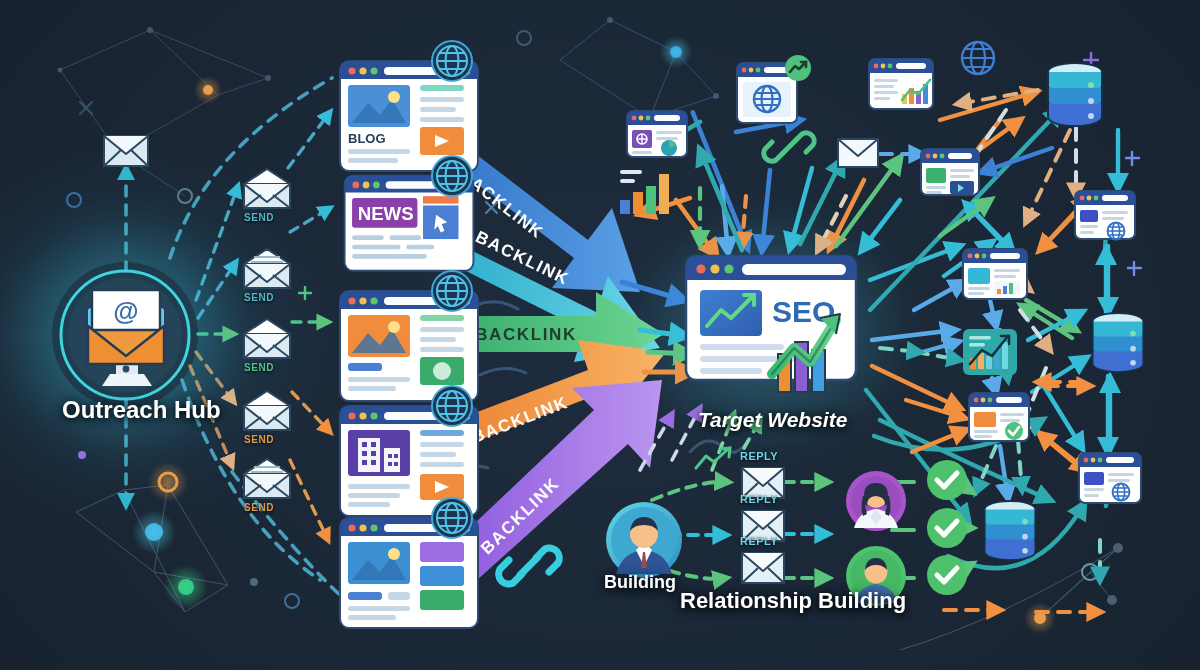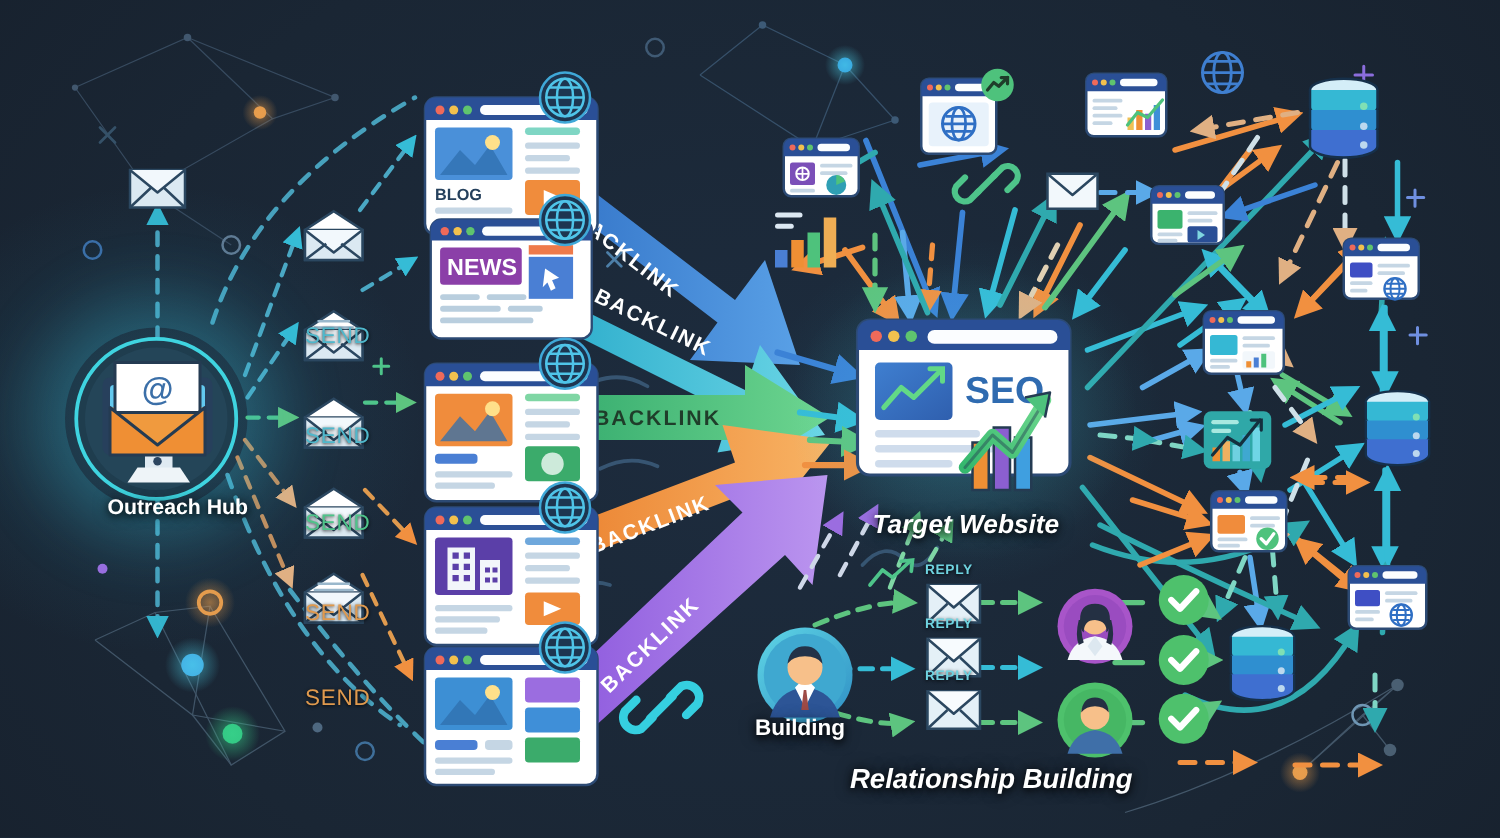--- a/index.html
+++ b/index.html
@@ -21,29 +21,28 @@
   #bg-svg{z-index:1}
   #link-svg{z-index:2}
   #fx-svg{z-index:6;pointer-events:none}
 
   
   .lbl{
     position:absolute;z-index:8;color:#ffffff;
     font-weight:bold;white-space:nowrap;
     text-shadow:0 2px 6px rgba(0,0,0,.85), 0 0 12px rgba(0,0,0,.6);
   }
-  .lbl-hub{font-size:17px;margin-left:24px;}
+  .lbl-hub{font-size:24px;}
   .lbl-target{font-size:21px;}
   .lbl-marketer{font-size:18px;}
   .lbl-rel{font-size:22px;}
   .send{
-    position:absolute;z-index:8;font-size:18px;font-weight:normal;
+    position:absolute;z-index:8;font-size:10px;font-weight:bold;
     letter-spacing:.6px;white-space:nowrap;
     text-shadow:0 1px 3px rgba(0,0,0,.9);
-    margin-top:46px;
   }
   .reply{
     position:absolute;z-index:8;font-size:11px;font-weight:bold;
     letter-spacing:.5px;color:#6fd3e0;white-space:nowrap;
     text-shadow:0 1px 3px rgba(0,0,0,.9);
   }
   .bl-text{
     font-size:17px;font-weight:bold;fill:#ffffff;letter-spacing:1.6px;
   }
   .bl-text-dark{fill:#1f3d2a;}
@@ -459,21 +458,21 @@
       <path d="M4,16 L50,16 L50,40 L4,40 z" fill="#dbe9f2" stroke="#2b4760" stroke-width="2"></path>
       <path d="M4,16 L27,34 L50,16" fill="#f2f8fc" stroke="#2b4760" stroke-width="2" stroke-linejoin="round"></path>
       <path d="M4,40 L21,27 M50,40 L33,27" stroke="#2b4760" stroke-width="2" fill="none"></path>
       <path d="M14,9 h26 M11,14 h32" stroke="#9ab8cc" stroke-width="2" fill="none"></path>
     </svg>
       </div>
       <div class="send" style="left:244px;top:502px;color:#e09a4e;">SEND</div>
     </div>
 
   <div id="source-cards">
-      <div class="card" style="left: 334px; top: 72px; position: absolute;">
+      <div class="card" style="left: 334px; top: 55px; position: absolute;">
         <svg width="150" height="120" viewBox="0 0 150 120">
       <rect x="6" y="6" width="138" height="110" rx="9" fill="#ffffff" stroke="#2c4a74" stroke-width="2"></rect>
       <path d="M6,14 a8,8 0 0 1 8,-8 h122 a8,8 0 0 1 8,8 v10 h-138 z" fill="#2a4f96"></path>
       <circle cx="18" cy="16" r="3.6" fill="#ef6a5a"></circle>
           <circle cx="29" cy="16" r="3.6" fill="#f2c14e"></circle>
           <circle cx="40" cy="16" r="3.6" fill="#5fc46e"></circle>
       <rect x="50" y="12" width="86" height="8" rx="4" fill="#fbfdff"></rect>
       <rect x="14" y="30" width="62" height="42" rx="3" fill="#4a90d9"></rect>
       <path d="M18,68 L34,48 L46,60 L58,44 L72,68 z" fill="#2f6fae" opacity=".75"></path>
       <circle cx="60" cy="42" r="6" fill="#ffe08a"></circle>
@@ -759,21 +758,21 @@
     </svg>
       </div>
       <div class="node" style="left:925px;top:553px;">
         <svg width="44" height="44" viewBox="0 0 44 44">
       <circle cx="22" cy="22" r="20" fill="#4ec16c"></circle>
       <path d="M12,22 L19,29 L32,15" fill="none" stroke="#ffffff" stroke-width="5" stroke-linecap="round" stroke-linejoin="round"></path>
     </svg>
       </div>
     </div>
 
-  <div class="lbl lbl-rel" style="left:680px;top:610px;font-style:italic;">Relationship Building</div>
+  <div class="lbl lbl-rel" style="left:680px;top:588px;">Relationship Building</div>
 
   <div id="network-nodes">
       <div class="node" style="left:736px;top:62px;">
         <svg width="62" height="62" viewBox="0 0 62 62">
       <rect x="1" y="1" width="60" height="60" rx="6" fill="#ffffff" stroke="#2c4a74" stroke-width="2"></rect>
     <path d="M1,7 a6,6 0 0 1 6,-6 h48 a6,6 0 0 1 6,6 v8 h-60 z" fill="#2a4f96"></path>
     <circle cx="8" cy="8" r="2.4" fill="#ef6a5a"></circle>
           <circle cx="15" cy="8" r="2.4" fill="#f2c14e"></circle>
           <circle cx="22" cy="8" r="2.4" fill="#5fc46e"></circle>
     <rect x="28" y="5" width="26" height="6" rx="3" fill="#fbfdff"></rect>

